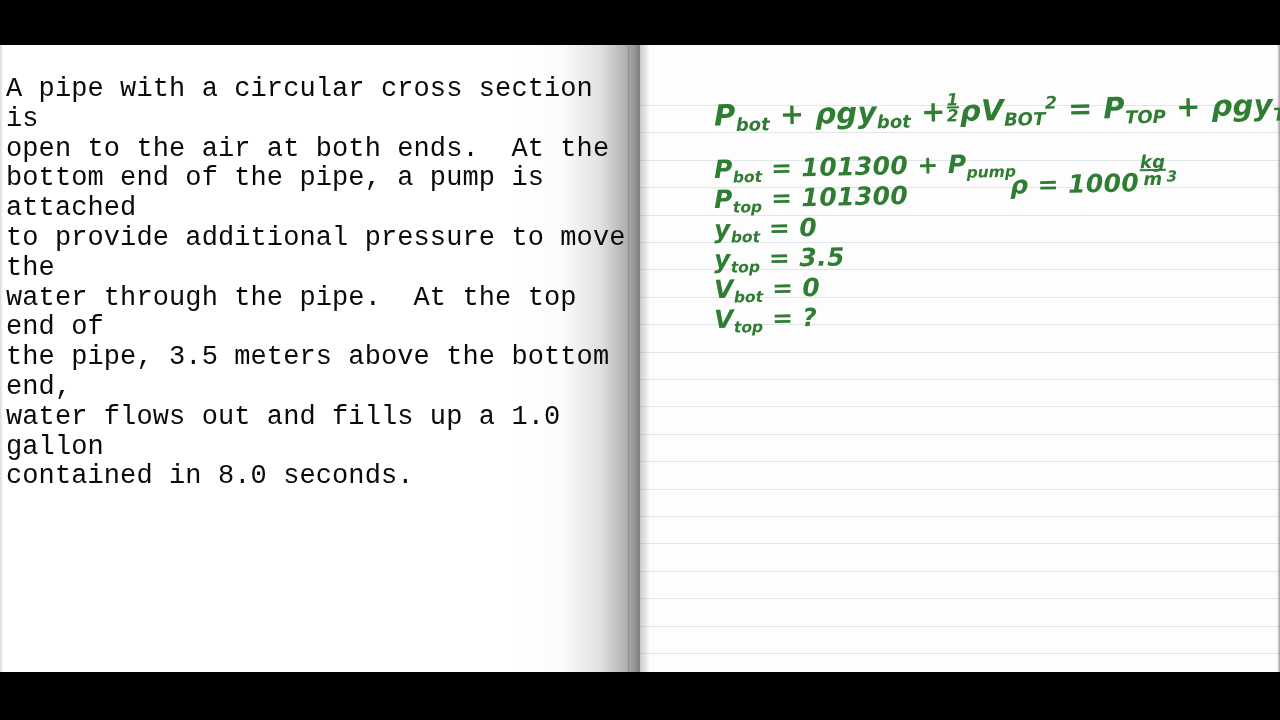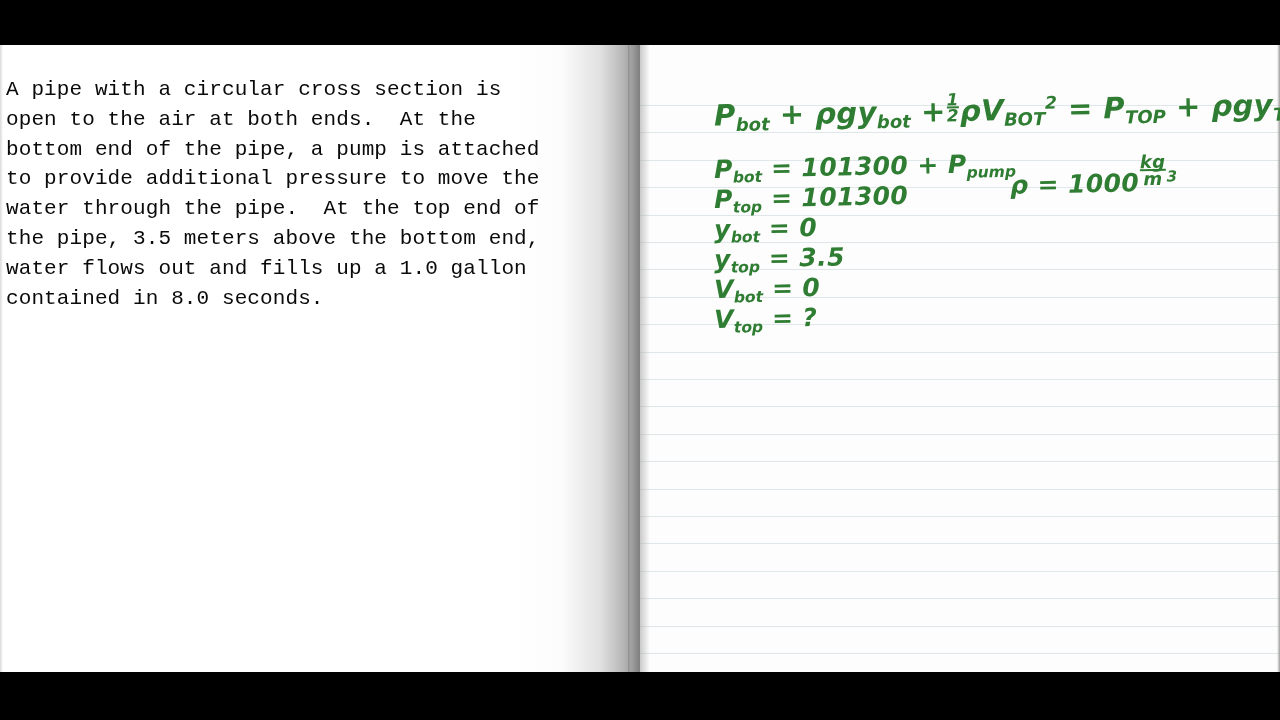--- a/index.html
+++ b/index.html
@@ -76,21 +76,21 @@
   #problem-text {
     position: absolute;
     left: 6px;
     top: 30px;
     width: 624px;
     z-index: 6;
   }
   .para {
     color: #0a0a0a;
     font-family: "Liberation Mono", "DejaVu Sans Mono", monospace;
-    font-size: 21px;
+    font-size: 27px;
     line-height: 29.8px;
     letter-spacing: 0.1px;
     white-space: pre-wrap;
     margin: 0;
   }
   #para-gap { height: 29.8px; }
 
   
   #spine {
     position: absolute;

